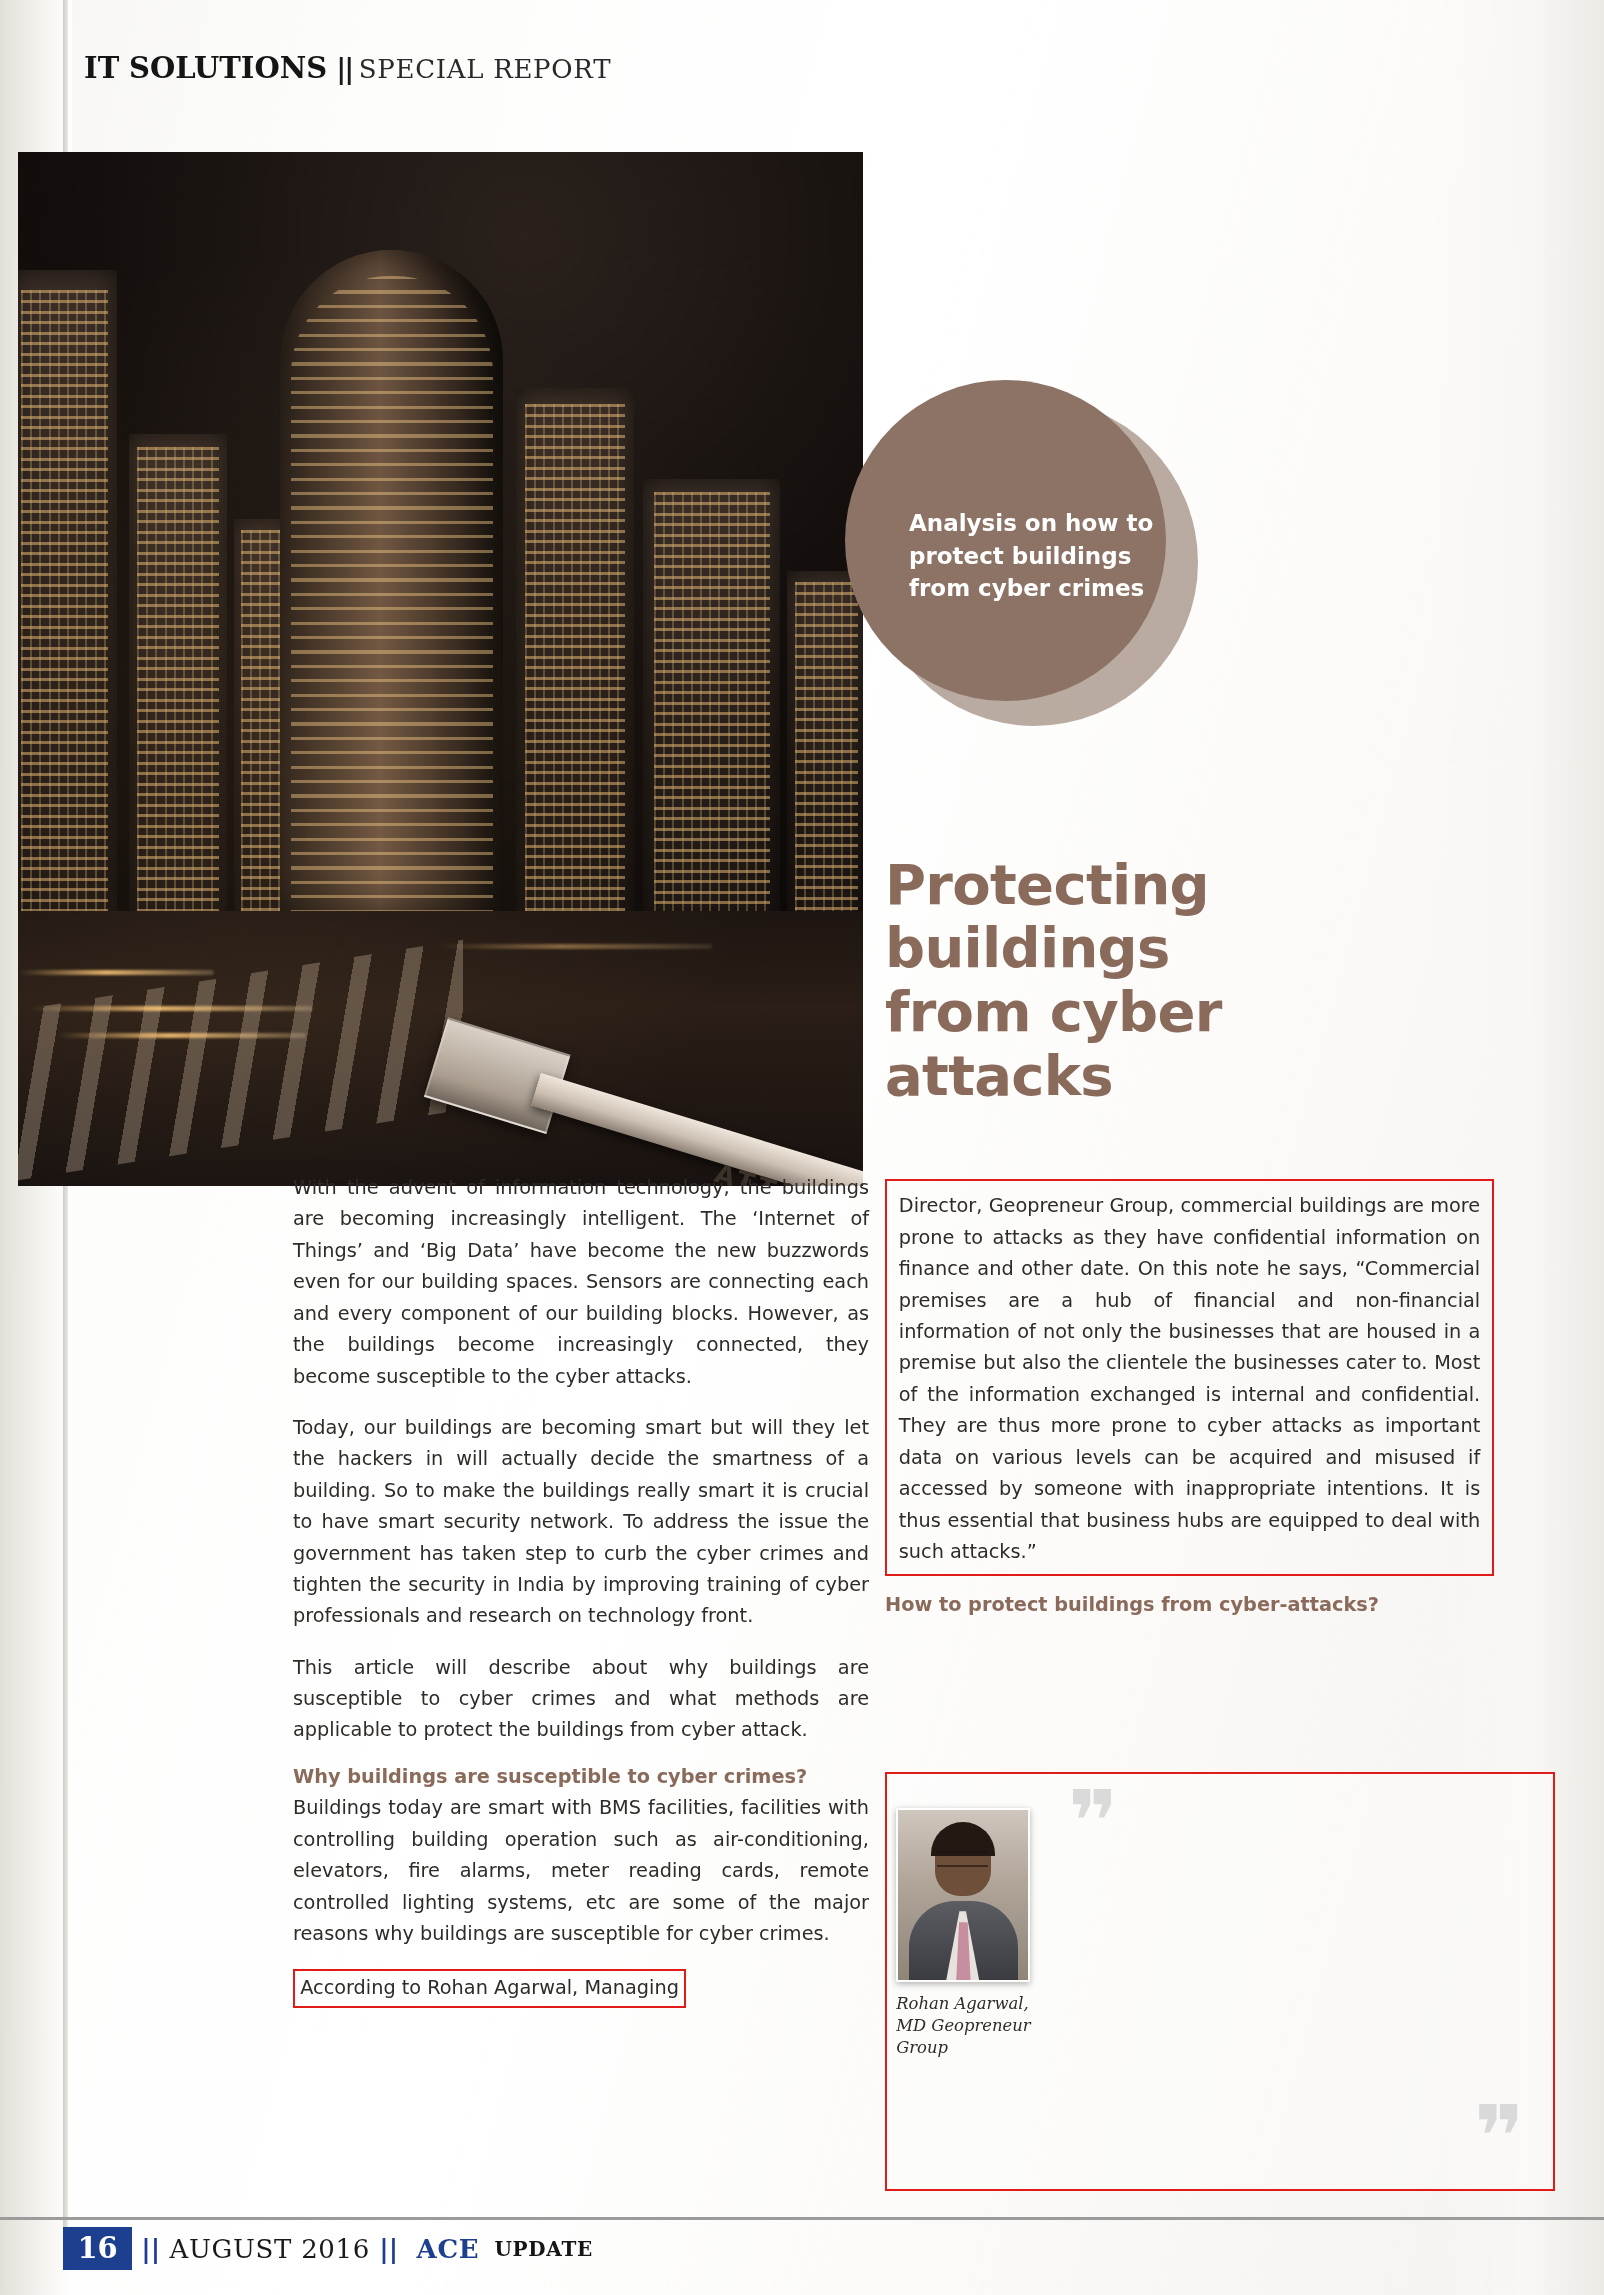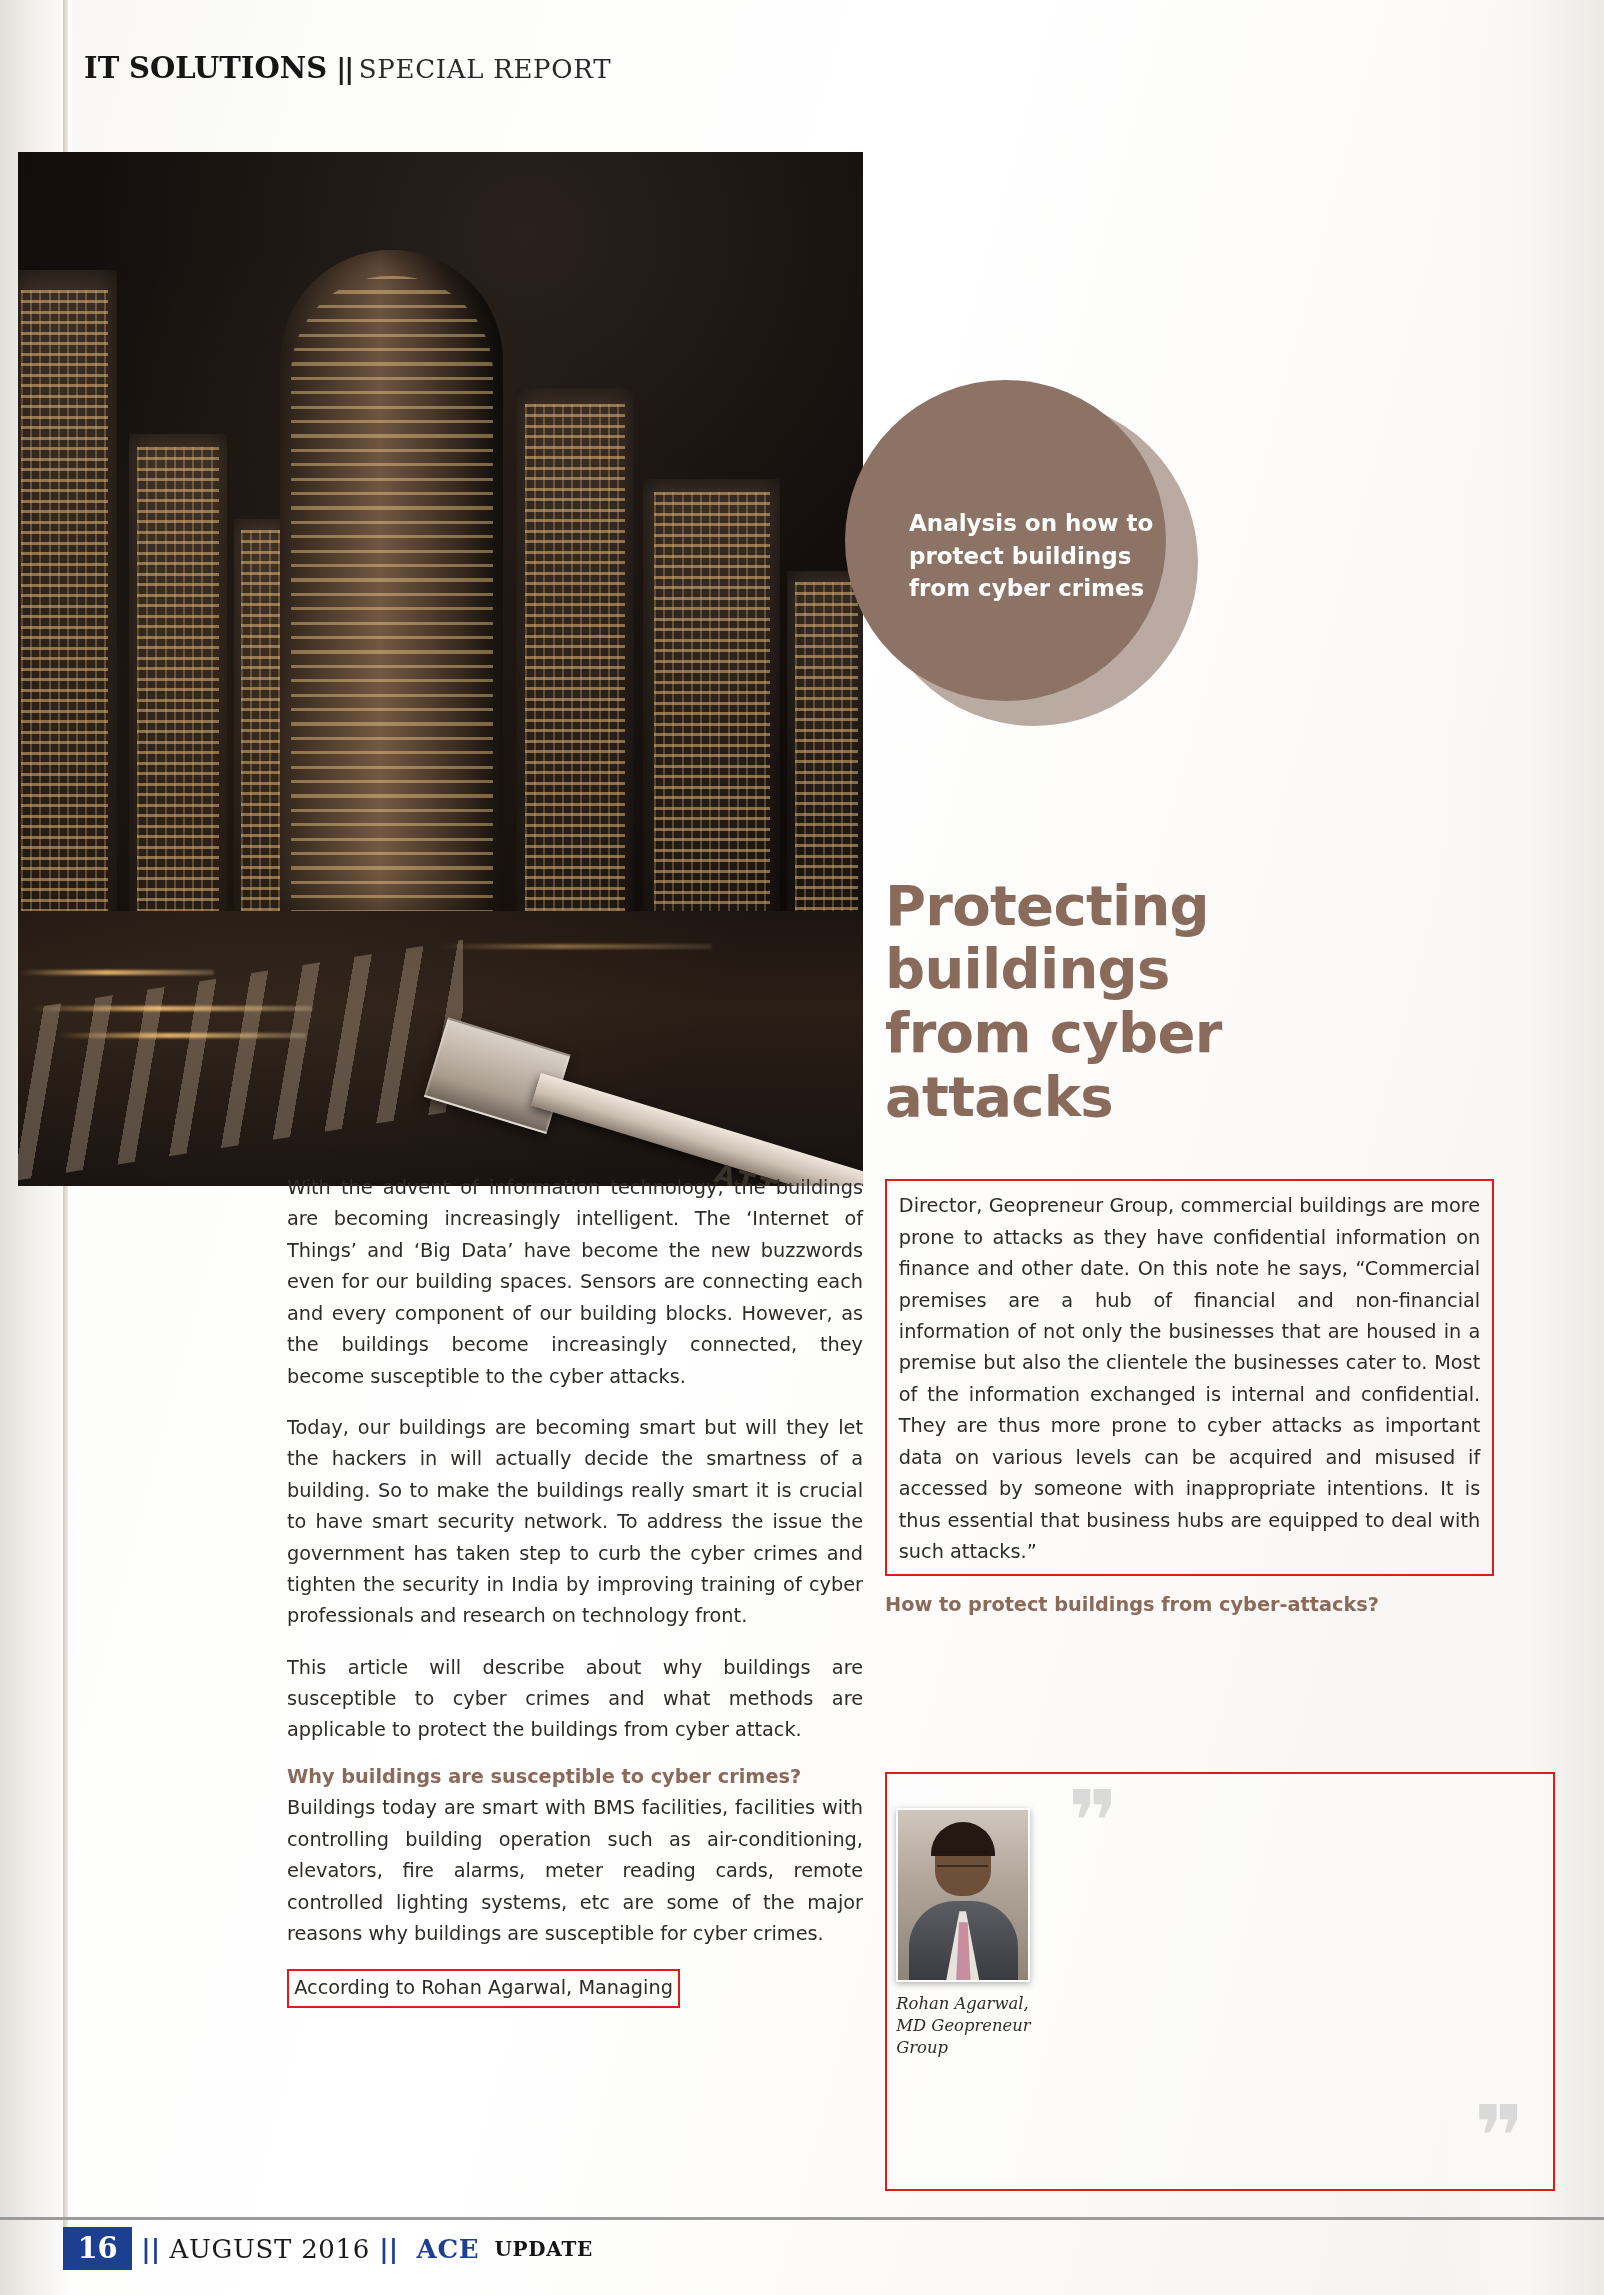--- a/index.html
+++ b/index.html
@@ -216,34 +216,34 @@
     font-family: "DejaVu Sans", sans-serif;
     font-weight: bold;
     font-size: 23px;
     line-height: 1.42;
   }
 
   
   .headline {
     position: absolute;
     left: 885px;
-    top: 836px;
+    top: 815px;
     width: 419px;
     z-index: 6;
     font-family: "DejaVu Sans", sans-serif;
     font-size: 56px;
     line-height: 1.14;
     color: #8a6a5a;
     letter-spacing: -0.7px;
   }
 
   
   .col-left {
     position: absolute;
-    left: 287px;
+    left: 293px;
     top: 1172px;
     width: 576px;
     z-index: 6;
   }
   .col-right {
     position: absolute;
     left: 885px;
     top: 1179px;
     width: 609px;
     z-index: 6;

